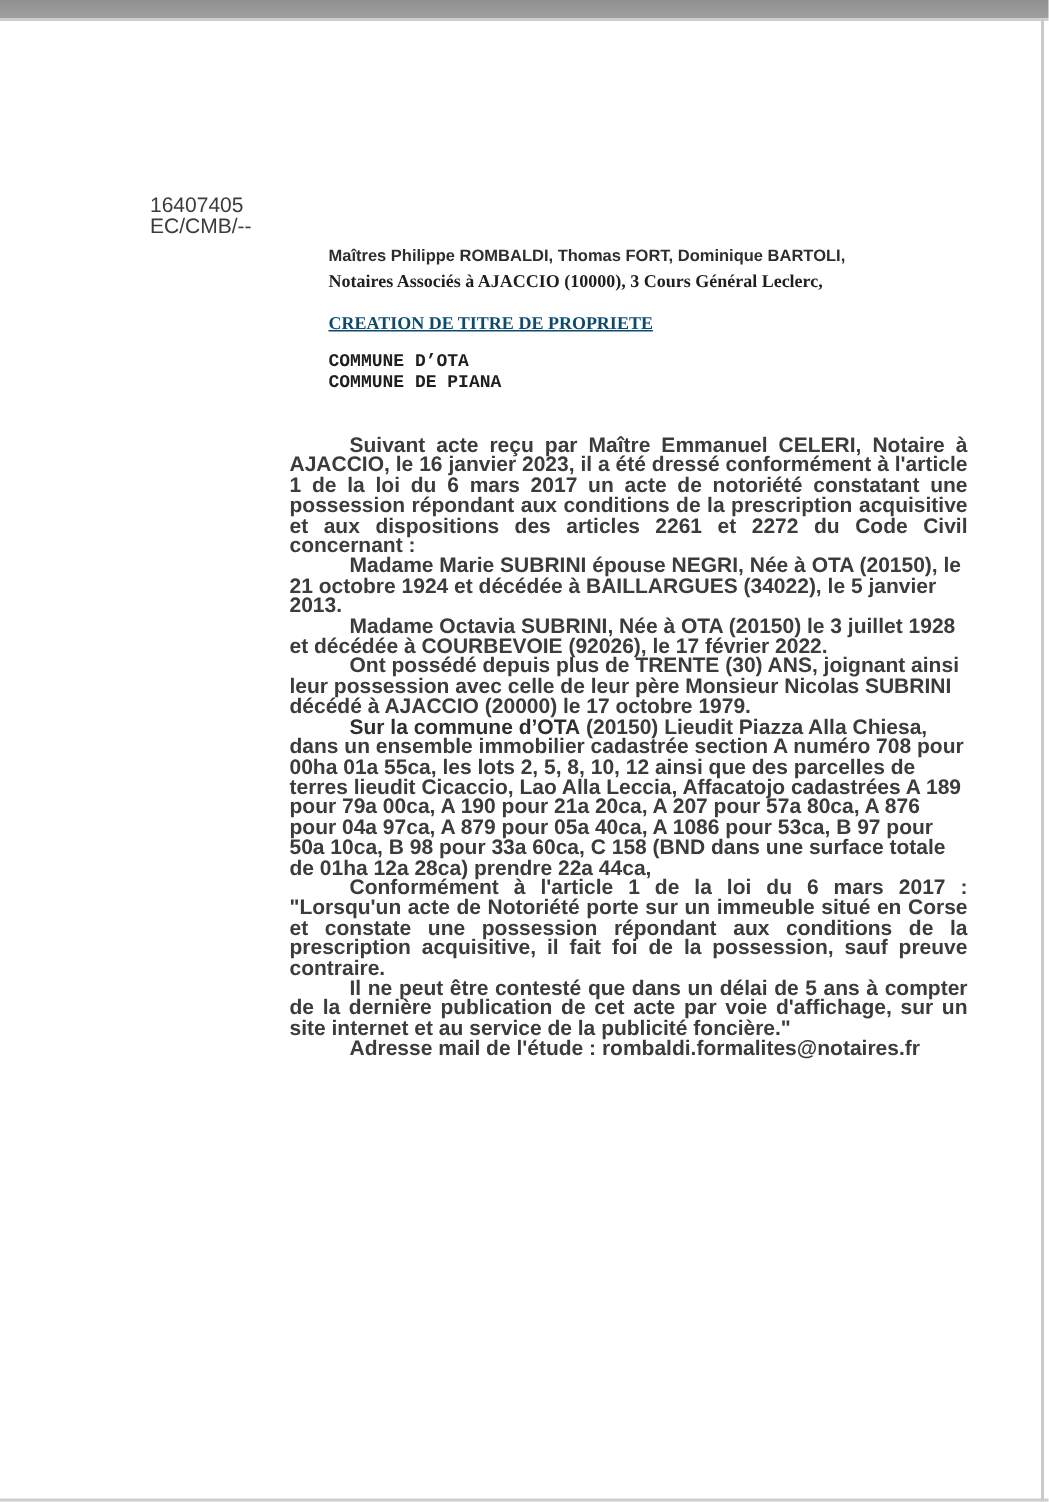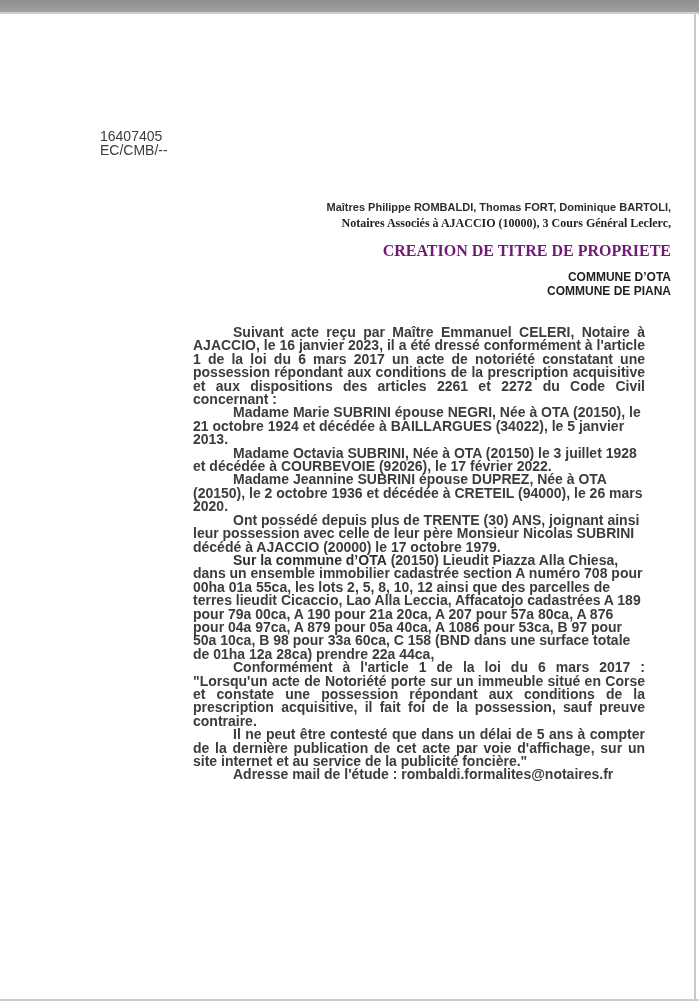--- a/index.html
+++ b/index.html
@@ -27,39 +27,39 @@
   .ref-block {
     position:absolute; left:100px; top:130px;
     font-size:14px; line-height:13.5px; color:#3c3c3c;
   }
   .doc {
     position:absolute; left:193px; top:164px; width:452px;
     color:#3c3c3c;
   }
   .head-block {
     position:relative; left:26px; width:452px;
-    text-align:right;
-    margin-top:36px;
+    text-align:left;
   }
   .head-sans {
     font-weight:bold; font-size:11px; line-height:14px; color:#2e2e2e;
   }
   .head-serif {
     font-family:"Liberation Serif", serif;
     font-weight:bold; font-size:12px; line-height:14px;
     margin-top:2px; color:#1f1f1f;
   }
   .doc-title {
     font-family:"Liberation Serif", serif;
-    font-weight:bold; font-size:16px; line-height:14px;
-    margin-top:14px; color:#701a75;
+    font-weight:bold; font-size:12px; line-height:14px;
+    text-decoration:underline;
+    margin-top:14px; color:#0c4a6e;
   }
   .communes {
     margin-top:13px;
-    font-family:Liberation Sans, sans-serif;
+    font-family:Liberation Mono, monospace;
     font-weight:bold; font-size:12px; line-height:13.5px; color:#1f1f1f;
   }
   .body-text {
     margin-top:28px;
     font-size:14px; line-height:13.4px;
     text-align:left;
     font-weight:bold;
   }
   .body-text p { margin:0; text-indent:40px; }
   .body-text p.just { text-align:justify; }
@@ -85,21 +85,20 @@
       <div class="communes">
         <div>COMMUNE D’OTA</div>
         <div>COMMUNE DE PIANA</div>
       </div>
     </div>
 
     <div class="body-text">
         <p class="just">Suivant acte reçu par Maître Emmanuel CELERI, Notaire à AJACCIO, le 16 janvier 2023, il a été dressé conformément à l'article 1 de la loi du 6 mars 2017 un acte de notoriété constatant une possession répondant aux conditions de la prescription acquisitive et aux dispositions des articles 2261 et 2272 du Code Civil concernant :</p>
         <p>Madame Marie SUBRINI épouse NEGRI, Née à OTA (20150), le 21 octobre 1924 et décédée à BAILLARGUES (34022), le 5 janvier 2013.</p>
         <p>Madame Octavia SUBRINI, Née à OTA (20150) le 3 juillet 1928 et décédée à COURBEVOIE (92026), le 17 février 2022.</p>
-        <p>Madame Jeannine SUBRINI épouse DUPREZ, Née à OTA (20150), le 2 octobre 1936 et décédée à CRETEIL (94000), le 26 mars 2020.</p>
         <p>Ont possédé depuis plus de TRENTE (30) ANS, joignant ainsi leur possession avec celle de leur père Monsieur Nicolas SUBRINI décédé à AJACCIO (20000) le 17 octobre 1979.</p>
         <p><b>Sur la commune d’OTA</b> (20150) Lieudit Piazza Alla Chiesa, dans un ensemble immobilier cadastrée section A numéro 708 pour 00ha 01a 55ca, les lots 2, 5, 8, 10, 12 ainsi que des parcelles de terres lieudit Cicaccio, Lao Alla Leccia, Affacatojo cadastrées A 189 pour 79a 00ca, A 190 pour 21a 20ca, A 207 pour 57a 80ca, A 876 pour 04a 97ca, A 879 pour 05a 40ca, A 1086 pour 53ca, B 97 pour 50a 10ca, B 98 pour 33a 60ca, C 158 (BND dans une surface totale de 01ha 12a 28ca) prendre 22a 44ca,</p>
         <p class="just">Conformément à l'article 1 de la loi du 6 mars 2017 : "Lorsqu'un acte de Notoriété porte sur un immeuble situé en Corse et constate une possession répondant aux conditions de la prescription acquisitive, il fait foi de la possession, sauf preuve contraire.</p>
         <p class="just">Il ne peut être contesté que dans un délai de 5 ans à compter de la dernière publication de cet acte par voie d'affichage, sur un site internet et au service de la publicité foncière."</p>
         <p>Adresse mail de l'étude : rombaldi.formalites@notaires.fr</p>
       </div>
   </div>
 
 </div>
 

